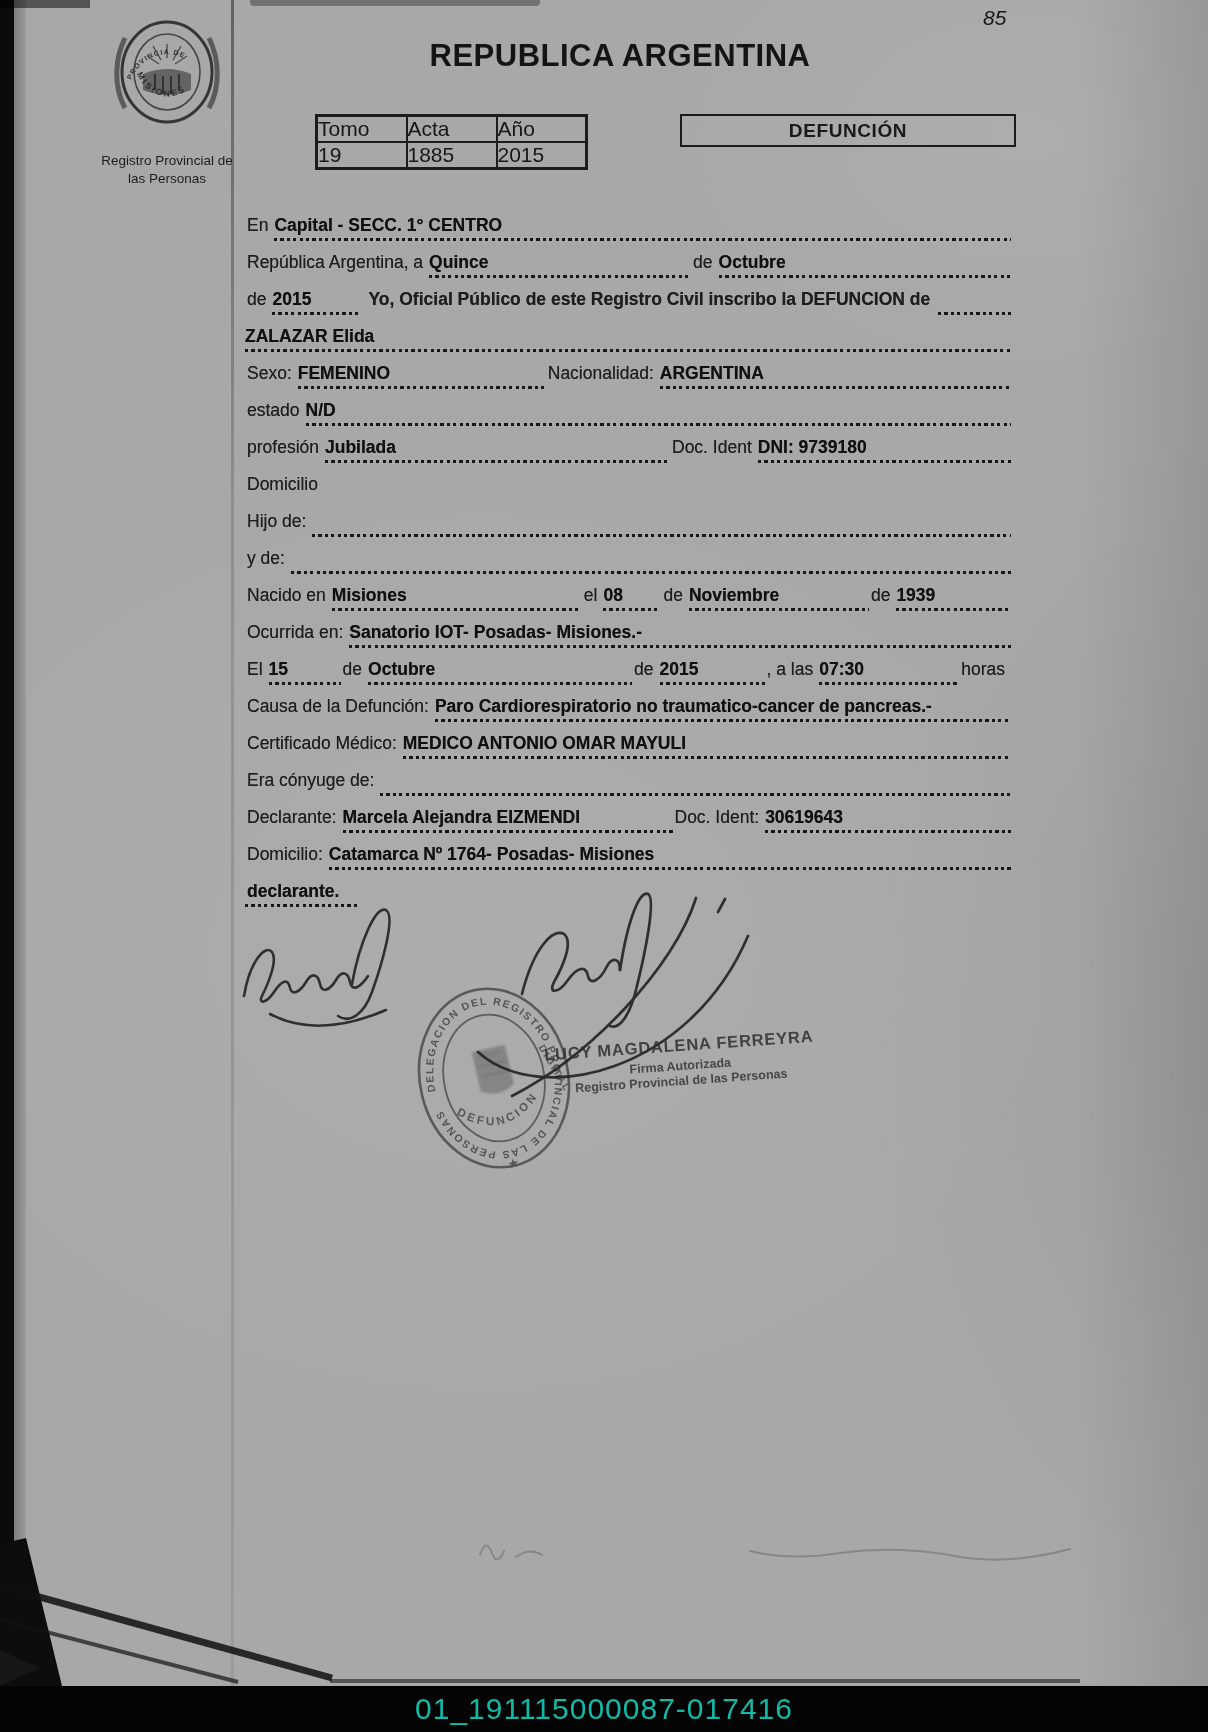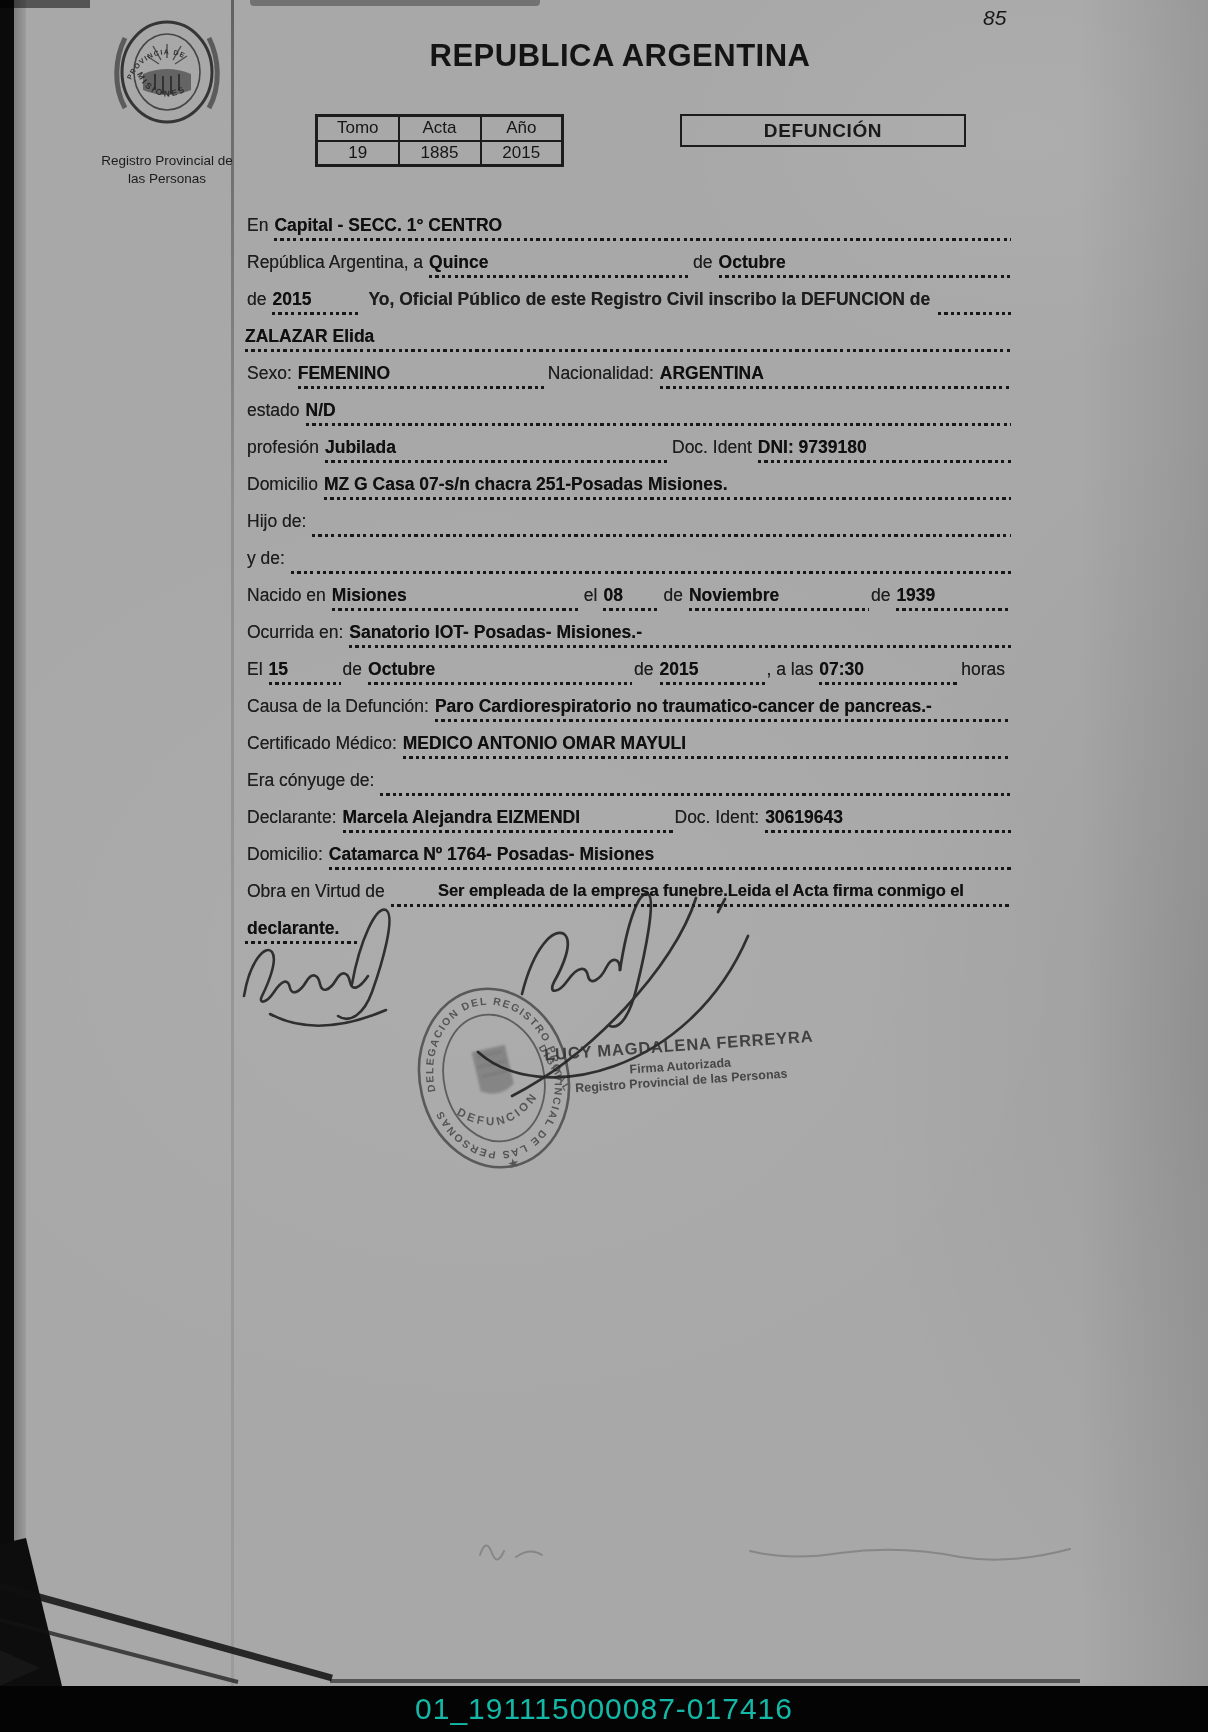--- a/index.html
+++ b/index.html
@@ -27,24 +27,24 @@
 
   .page-number { position:absolute; left:983px; top:6px; font-size:21px; color:#161616;font-style:italic; }
 
   .letterhead { position:absolute; left:92px; top:14px; width:150px; text-align:center; }
   .letterhead .org { font-size:13.5px; color:#1c1c1c; line-height:1.35; margin-top:18px; }
 
   .doc-title { position:absolute; left:330px; top:38px; width:580px; text-align:center;
                font-size:31px; font-weight:bold; letter-spacing:.5px; color:#141414; }
 
   table.record-table { position:absolute; left:315px; top:114px; border-collapse:collapse; border:3px solid #1c1c1c; }
-  table.record-table td { width:82px; height:25px; border:2px solid #1c1c1c; text-align:center;
-                          font-size:17px; color:#161616; }
-
-  .type-box { position:absolute; left:680px; top:114px; width:286px; height:33px; border:2px solid #1c1c1c;
+  table.record-table td { width:90px; height:25px; border:2px solid #1c1c1c; text-align:left;
+                          font-size:21px; color:#161616; }
+
+  .type-box { position:absolute; left:680px; top:114px; width:336px; height:33px; border:2px solid #1c1c1c;
               display:flex; align-items:center; justify-content:center;
               font-size:19px; font-weight:bold; letter-spacing:.6px; color:#1a1a1a; }
 
   .form { position:absolute; left:245px; top:214px; width:766px; font-size:17.5px; color:#1d1d1d;
           text-shadow:0 0 .4px rgba(0,0,0,.55); }
   .row  { display:flex; align-items:flex-end; line-height:22px; margin-bottom:15px; }
   .lbl  { white-space:nowrap; padding:0 6px 0 2px; }
   .plain{ white-space:nowrap; padding:0 8px;font-weight:bold; }
   .fill { position:relative; flex:1 1 auto; min-width:30px; text-align:left; font-weight:bold;
           color:#101010; white-space:nowrap; }
@@ -177,21 +177,20 @@
 
     <div class="row">
       <span class="lbl">profesión</span>
       <span class="fill" style="flex:0 0 345px">Jubilada</span>
       <span class="lbl">Doc. Ident</span>
       <span class="fill">DNI: 9739180</span>
     </div>
 
     <div class="row">
       <span class="lbl">Domicilio</span>
-      <span class="fill">MZ G Casa 07-s/n chacra 251-Posadas Misiones.</span>
     </div>
 
     <div class="row">
       <span class="lbl">Hijo de:</span>
       <span class="fill"></span>
     </div>
 
     <div class="row">
       <span class="lbl">y de:</span>
       <span class="fill"></span>
@@ -245,24 +244,20 @@
       <span class="fill" style="flex:0 0 330px">Marcela Alejandra EIZMENDI</span>
       <span class="lbl">Doc. Ident:</span>
       <span class="fill">30619643</span>
     </div>
 
     <div class="row">
       <span class="lbl">Domicilio:</span>
       <span class="fill">Catamarca Nº 1764- Posadas- Misiones</span>
     </div>
 
-    <div class="row">
-      <span class="lbl">Obra en Virtud de</span>
-      <span class="fill obra-val">Ser empleada de la empresa funebre.Leida el Acta firma conmigo el</span>
-    </div>
     <div class="row">
       <span class="fill left" style="flex:0 0 112px">declarante.</span>
     </div>
 
   </div>
 
   <svg class="abs round-stamp" width="204" height="232" viewBox="0 0 204 232">
     <defs>
       <filter id="blur1">
           <feGaussianBlur stdDeviation="1.3"></feGaussianBlur>

